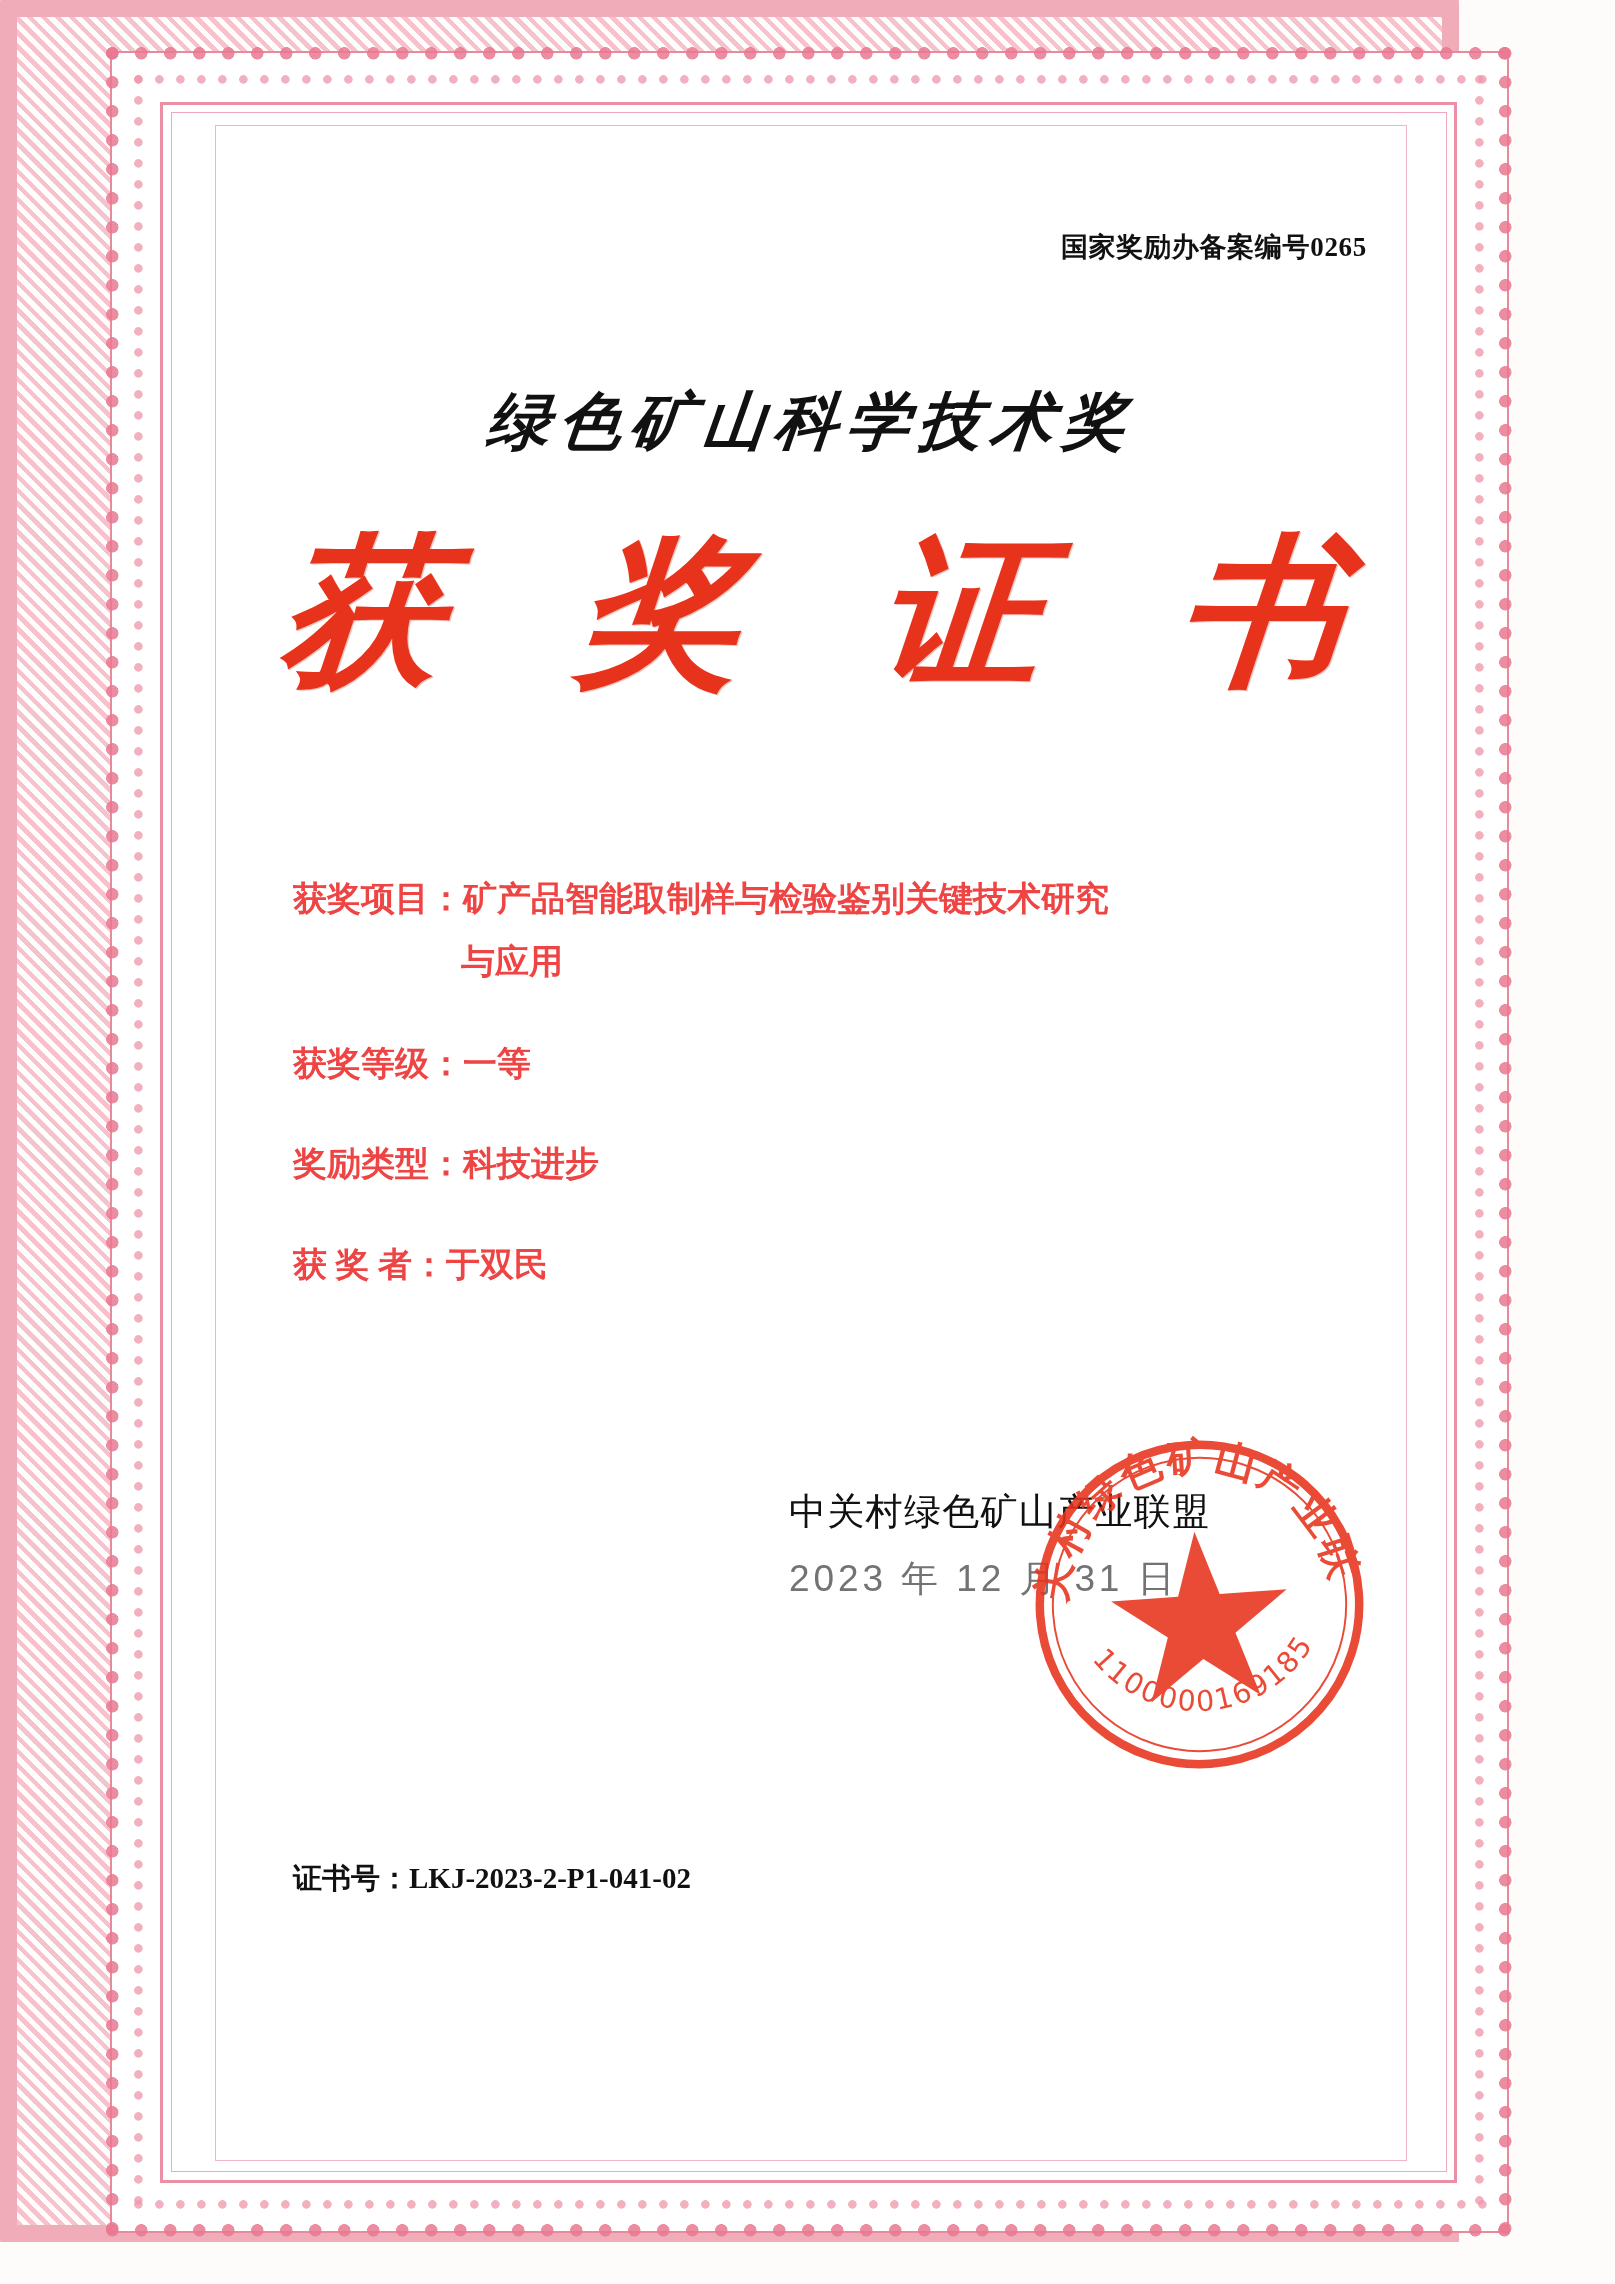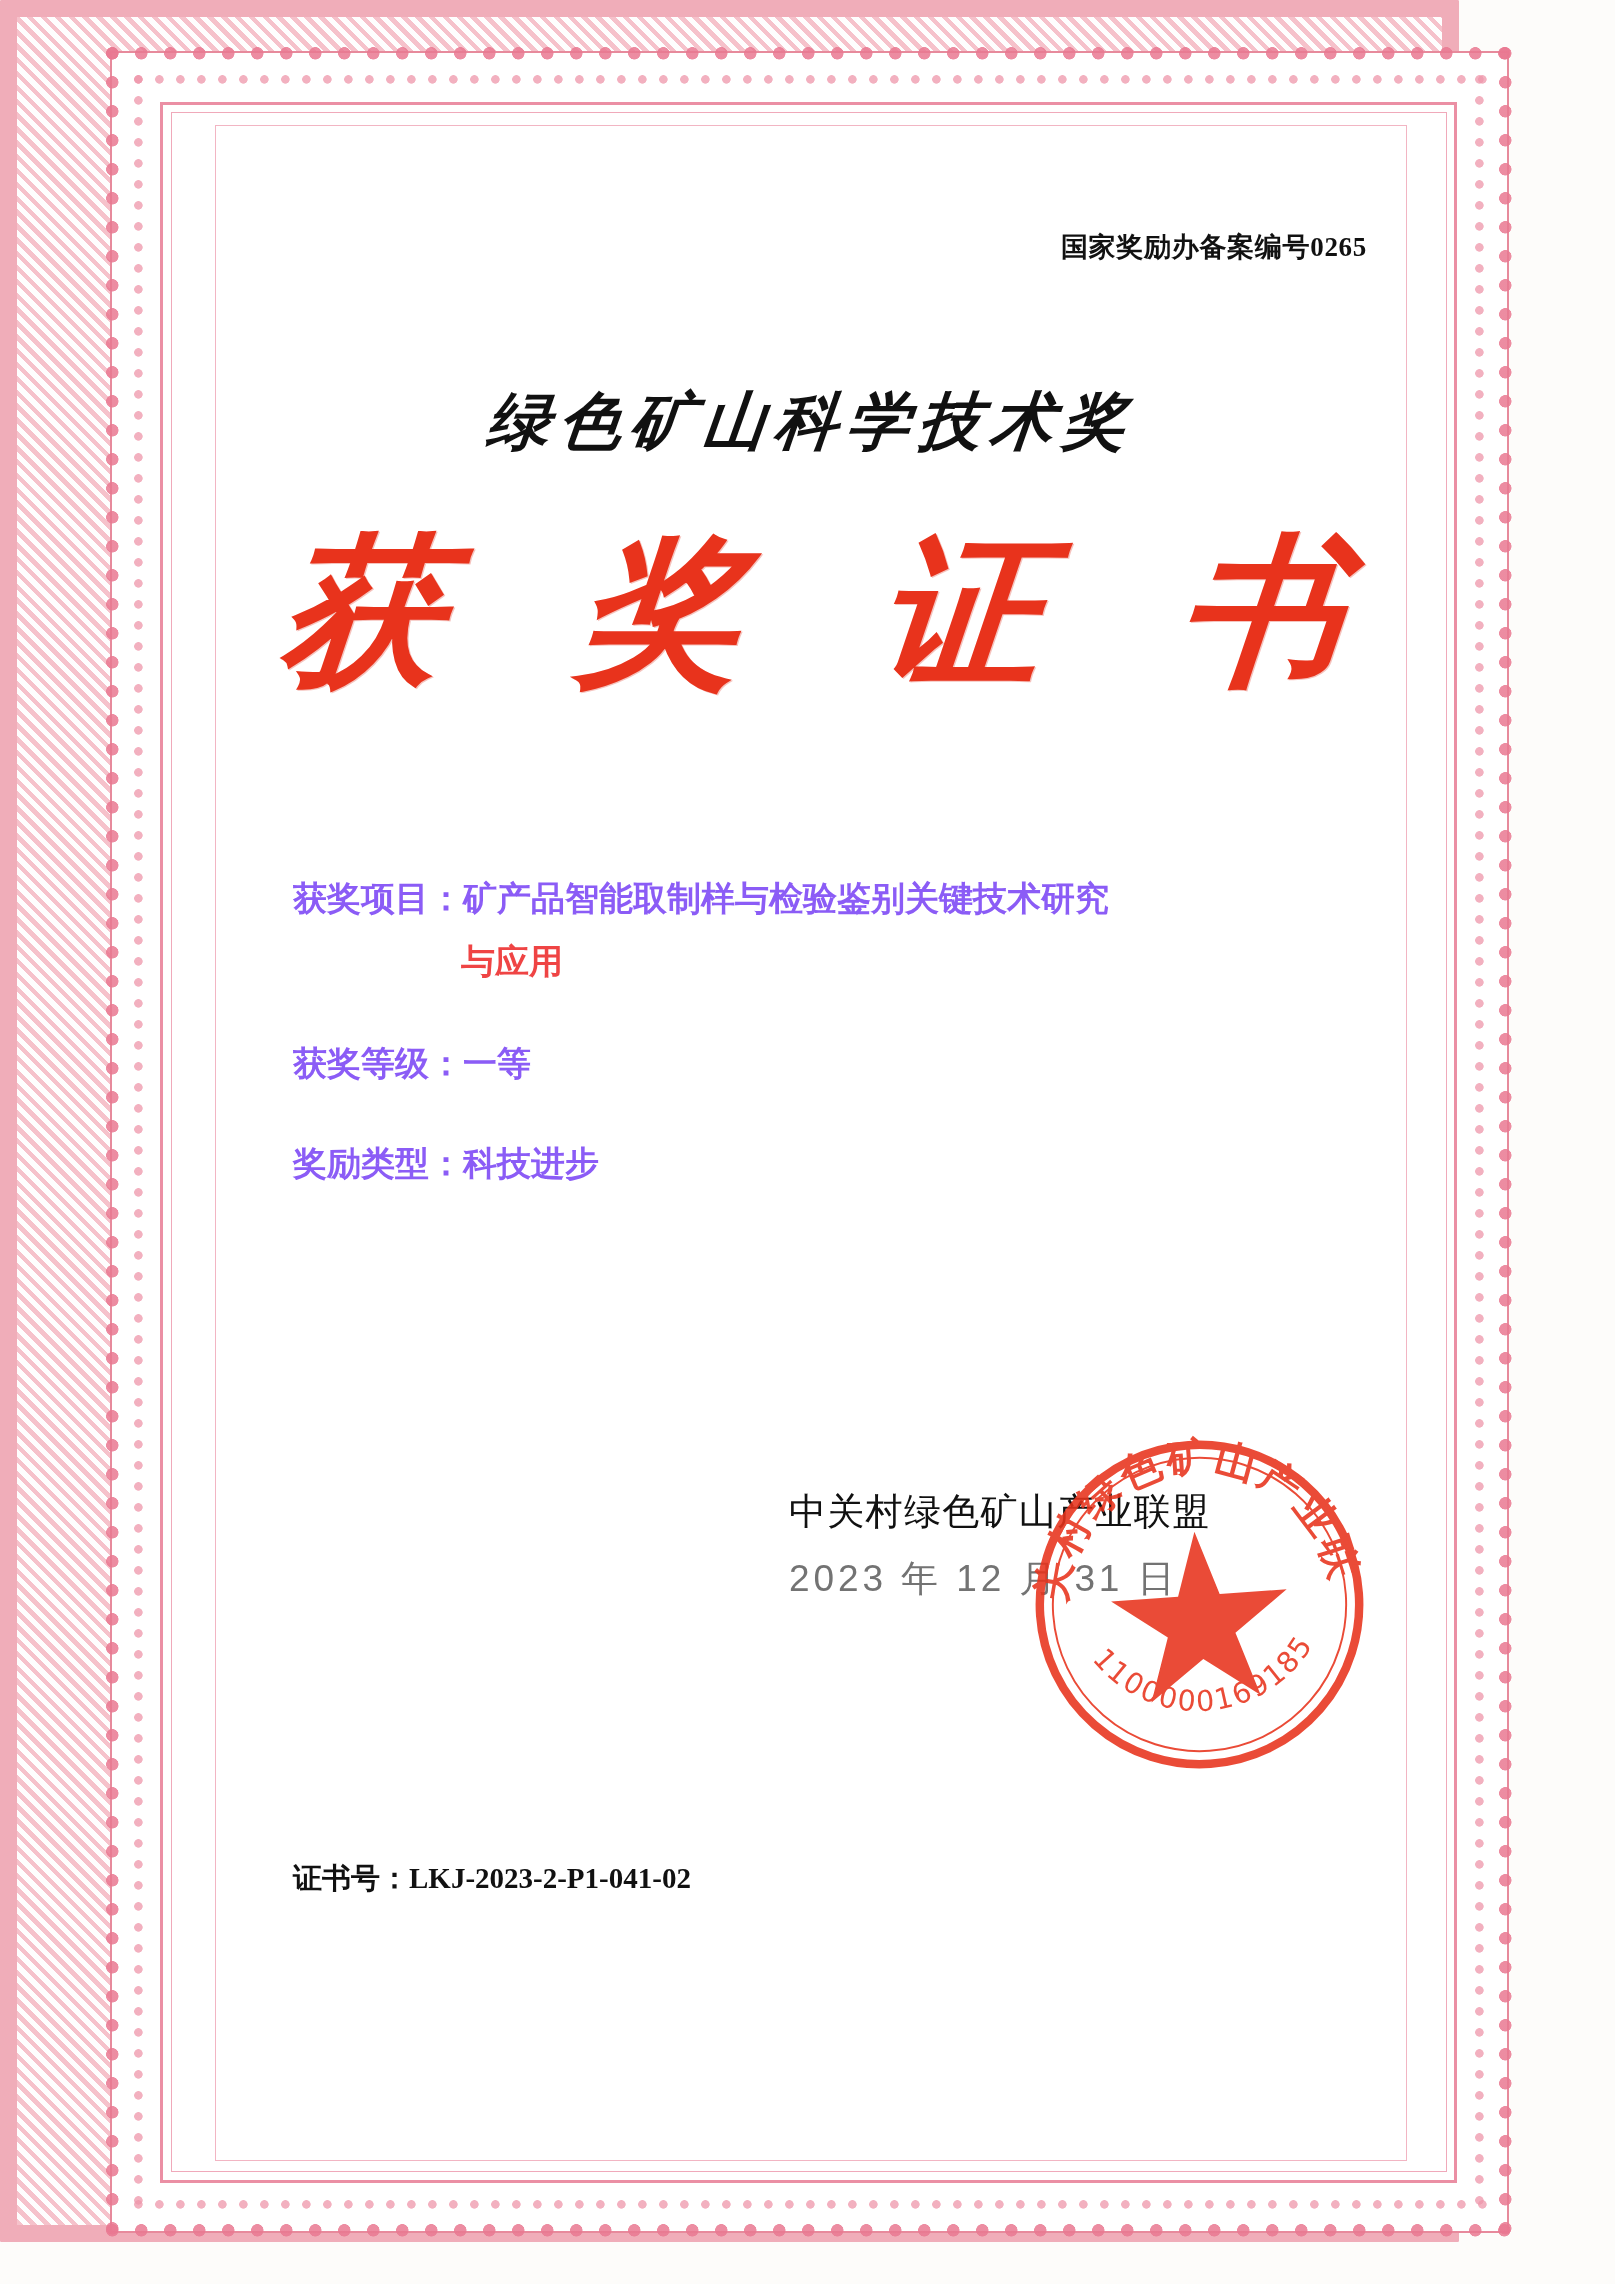--- a/index.html
+++ b/index.html
@@ -153,21 +153,21 @@
     left: 78px;
     top: 743px;
     width: 1069px;
   }
   .field-row {
     display: flex;
     align-items: baseline;
     margin-bottom: 48px;
     font-size: 34px;
     line-height: 1.25;
-    color: #8b5cf6;
+    color: #ef4444;
   }
   .field-label {
     font-family: "Liberation Serif", serif;
     font-weight: bold;
     white-space: nowrap;
     flex: 0 0 auto;
   }
   .field-value {
     font-family: "Liberation Serif", serif;
     font-weight: bold;
@@ -261,20 +261,24 @@
       <div class="field-row">
         <span class="field-label">获奖等级：</span>
         <span class="field-value">一等</span>
       </div>
 
       <div class="field-row">
         <span class="field-label">奖励类型：</span>
         <span class="field-value">科技进步</span>
       </div>
 
+      <div class="field-row">
+        <span class="field-label">获 奖 者：</span>
+        <span class="field-value">于双民</span>
+      </div>
 
 
     </div>
 
     <div class="issuer-block">
       <div class="issuer-name">中关村绿色矿山产业联盟</div>
       <div class="issuer-date">2023 年 12 月 31 日</div>
     </div>
 
     <div class="cert-no">

